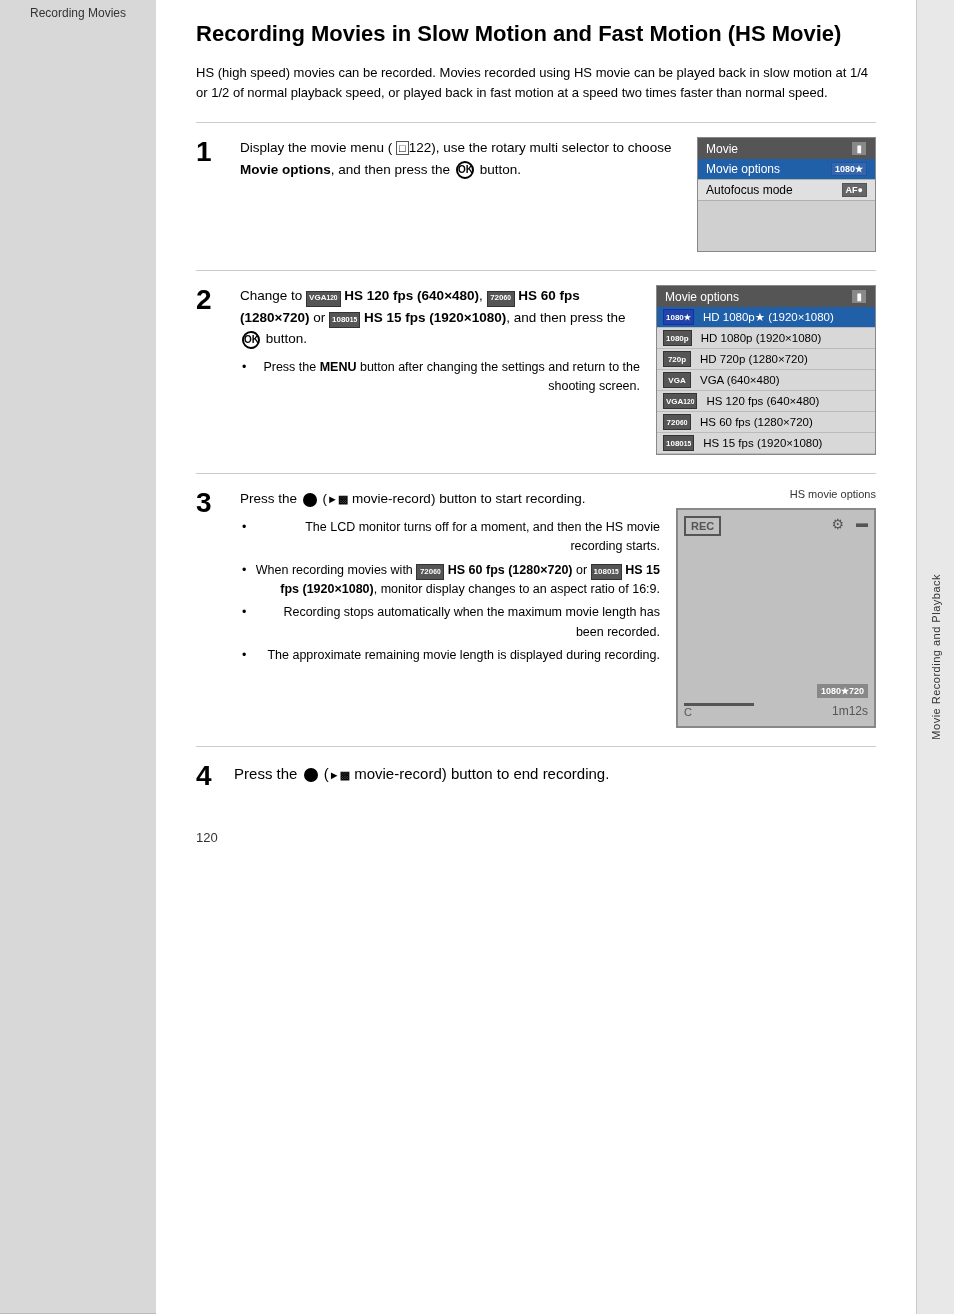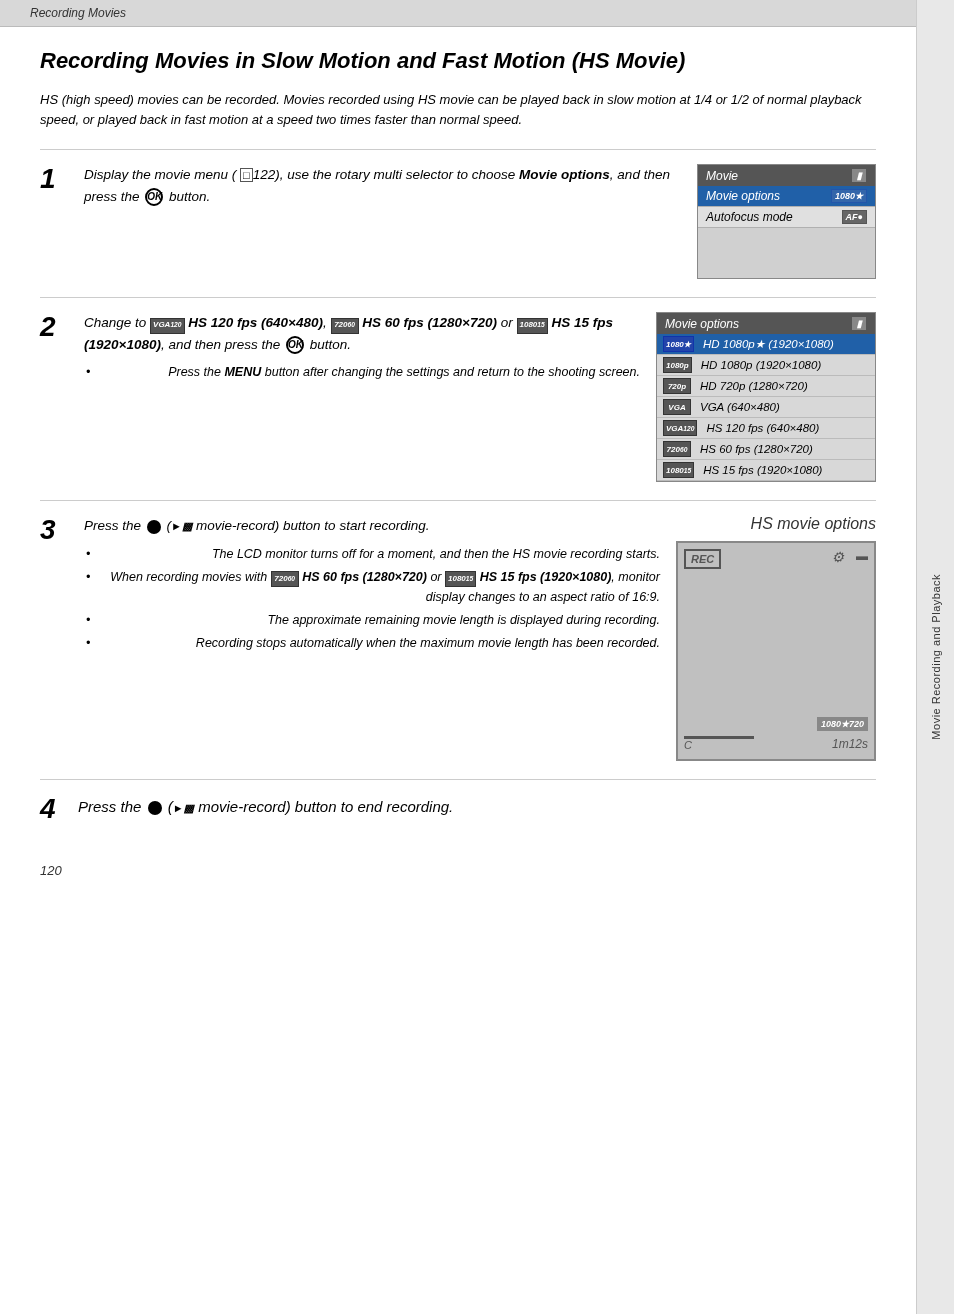--- a/index.html
+++ b/index.html
@@ -36,22 +36,21 @@
       color: #333;
       white-space: nowrap;
       letter-spacing: 0.5px;
     }
 
     
     .main-content {
       flex: 1;
       padding: 0;
       display: flex;
-      flex-direction: column;
-      font-style: italic;
+      flex-direction: row;
     }
 
     
     .breadcrumb-bar {
       background: #d8d8d8;
       padding: 6px 30px;
       font-size: 12px;
       color: #333;
       border-bottom: 1px solid #bbb;
     }
@@ -295,21 +294,21 @@
 
     .hs-c-label {
       position: absolute;
       bottom: 8px;
       left: 6px;
       font-size: 11px;
       color: #555;
     }
 
     .hs-options-label {
-      font-size: 16px;
+      font-size: 11px;
       color: #333;
       margin-bottom: 4px;
     }
 
     
     .step4-row {
       display: flex;
       align-items: center;
       gap: 10px;
     }
@@ -469,22 +468,22 @@
       <div class="step-section">
         <div class="step3-cols">
           <div class="step-number">3</div>
           <div class="step3-text">
             <p class="step-instruction">
               Press the <span class="rec-btn"></span> (<span style="font-size:11px;font-weight:bold;">►▩</span> movie-record) button to start recording.
             </p>
             <ul class="bullet-list">
               <li>The LCD monitor turns off for a moment, and then the HS movie recording starts.</li>
               <li>When recording movies with <span class="icon-badge" style="font-size:8px;">720<sub>60</sub></span> <b>HS 60 fps (1280×720)</b> or <span class="icon-badge" style="font-size:8px;">1080<sub>15</sub></span> <b>HS 15 fps (1920×1080)</b>, monitor display changes to an aspect ratio of 16:9.</li>
+              <li>Recording stops automatically when the maximum movie length has been recorded.</li>
               <li>The approximate remaining movie length is displayed during recording.</li>
-              <li>Recording stops automatically when the maximum movie length has been recorded.</li>
             </ul>
           </div>
 
           <div class="step3-image">
             <div class="hs-options-label">HS movie options</div>
             <div class="hs-preview">
               <div class="hs-rec-badge">REC</div>
               <div class="hs-settings-icon">⚙</div>
               <div class="hs-menu-icon">▬</div>
               <div class="hs-bottom-right">1080★720</div>

